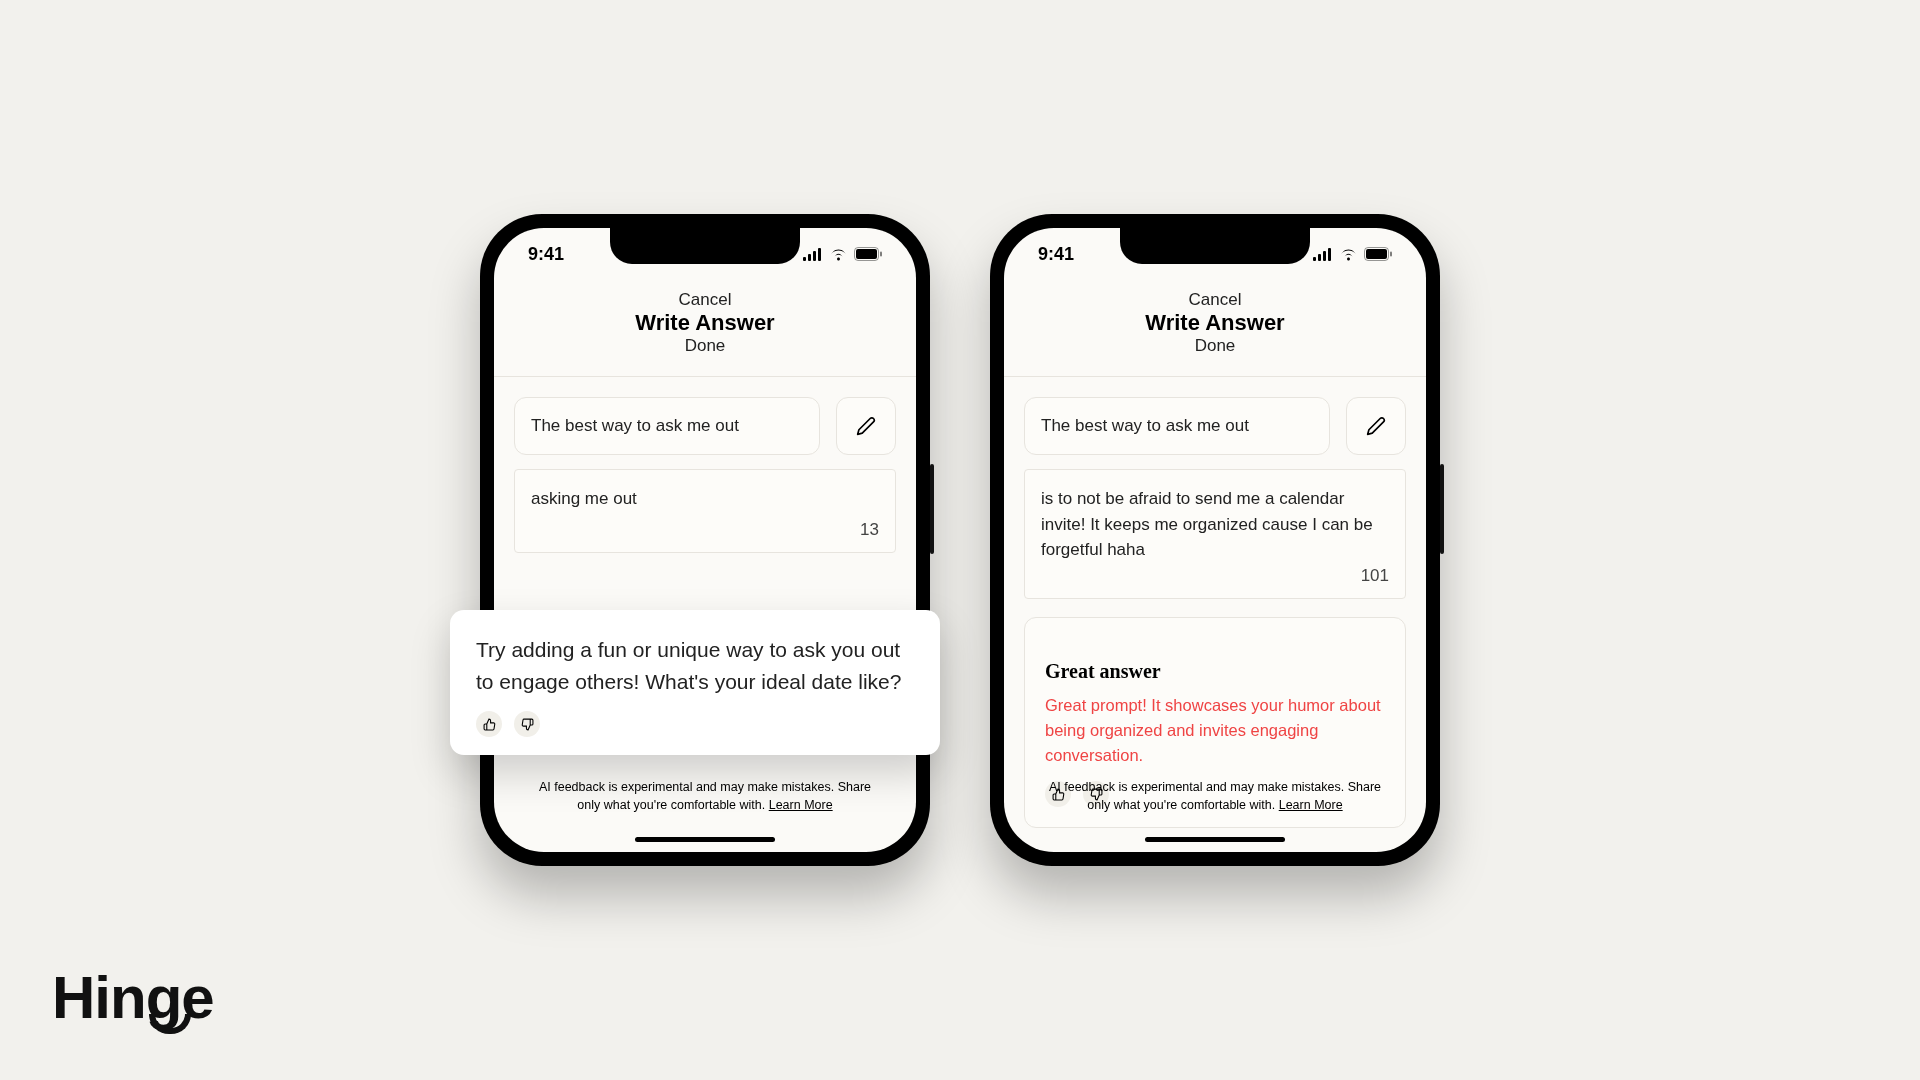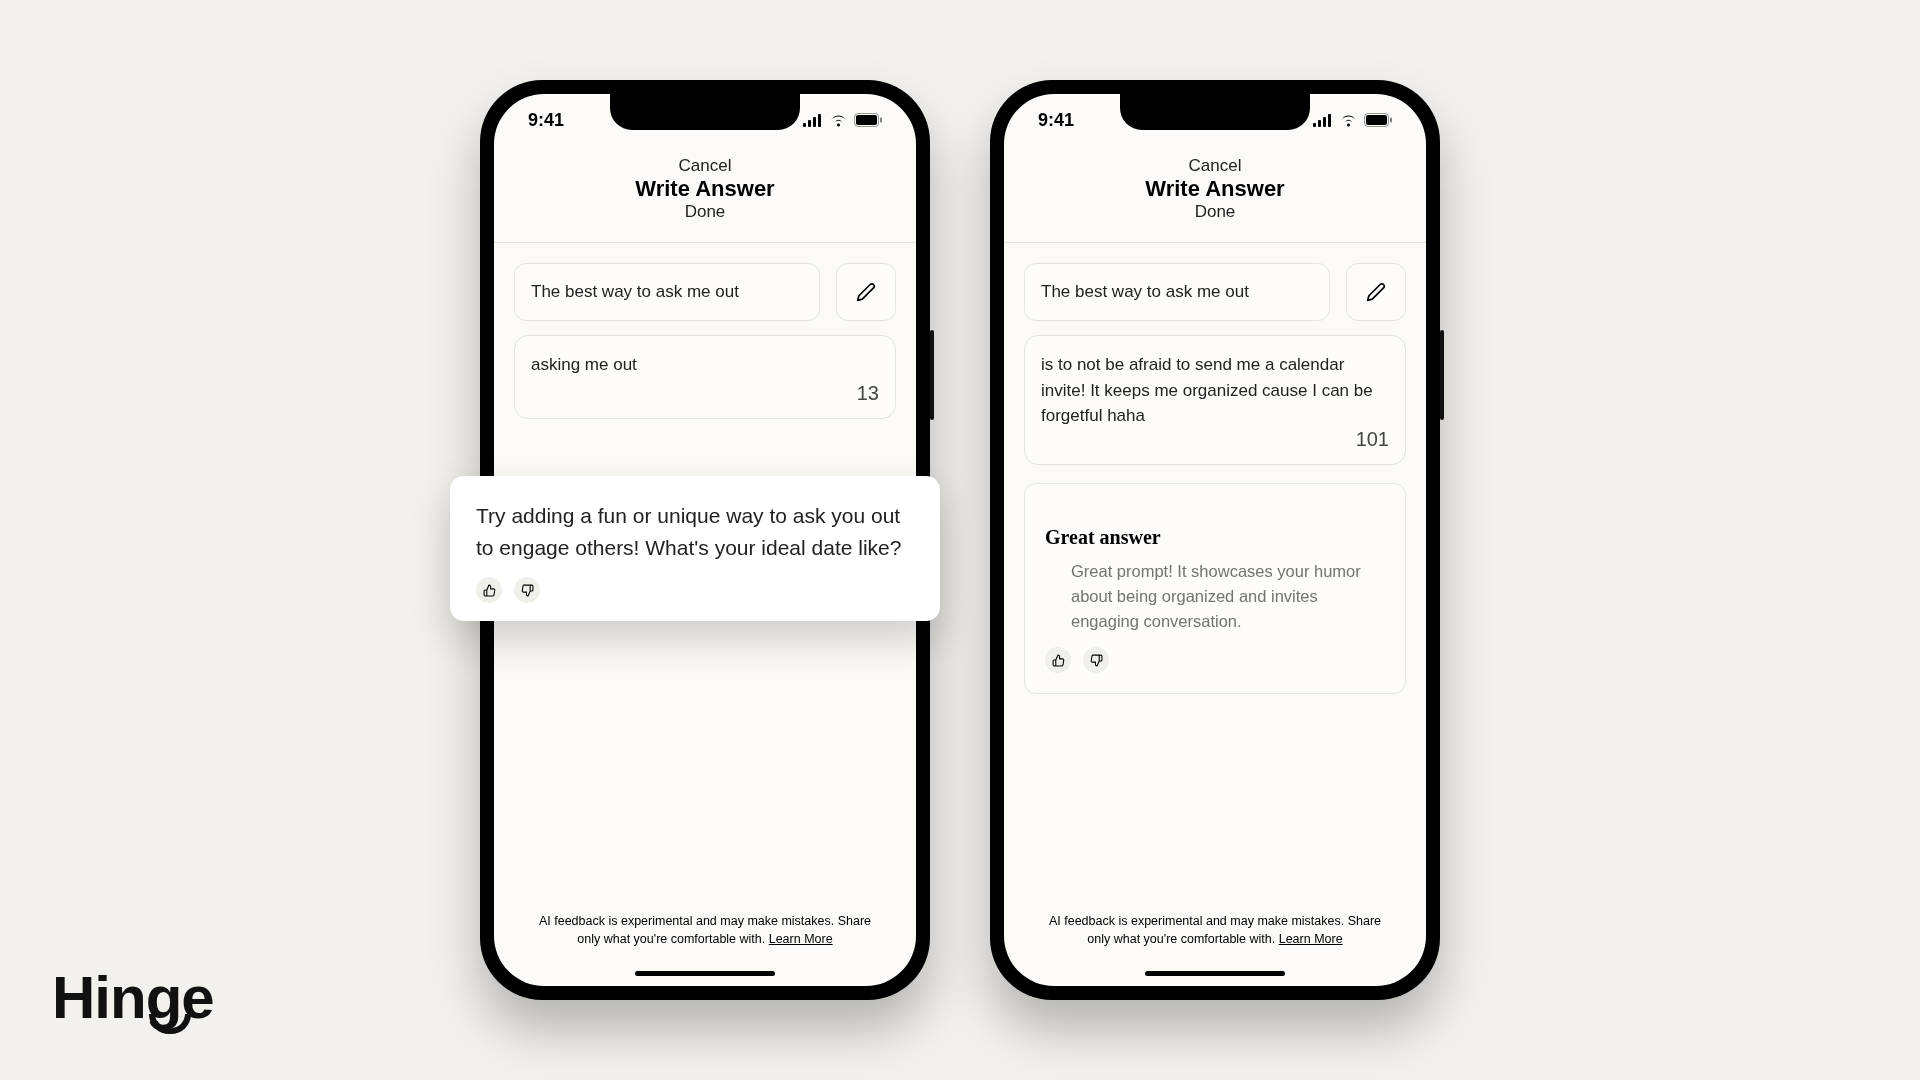--- a/index.html
+++ b/index.html
@@ -17,21 +17,21 @@
     display: flex;
     justify-content: center;
     align-items: center;
     gap: 60px;
   }
 
   
   .phone {
     position: relative;
     width: 450px;
-    height: 920px;
+    height: 652px;
     border-radius: 62px;
     background: #000;
     padding: 14px;
     box-shadow: 0 30px 50px rgba(0,0,0,0.25);
   }
   .phone::before {
     content: "";
     position: absolute;
     right: -4px;
     top: 250px;
@@ -106,34 +106,34 @@
     border: 1px solid #e7e4de;
     border-radius: 12px;
     background: #fdfcf9;
     display: flex;
     align-items: center;
     justify-content: center;
   }
 
   .answer-card {
     border: 1px solid #e7e4de;
-    border-radius: 14px;
+    border-radius: 4px;
     padding: 16px;
     background: #fdfcf9;
     font-size: 17px;
     color: #222;
     line-height: 1.5;
     position: relative;
   }
   .answer-card.short { min-height: 84px; }
   .counter {
     position: absolute;
     bottom: 10px;
     right: 16px;
-    font-size: 20px;
+    font-size: 17px;
     color: #444;
   }
 
   
   .float-card {
     position: absolute;
     top: 396px;
     left: -30px;
     width: 490px;
     background: #fff;
@@ -173,23 +173,22 @@
   .inline-card .headline {
     font-family: Georgia, "Times New Roman", serif;
     font-weight: 700;
     font-size: 20px;
     margin-bottom: 10px;
     margin-top: 22px;
   }
   .inline-card .body {
     font-size: 16.5px;
     line-height: 1.5;
-    color: #737373;
+    color: #ef4444;
     margin-bottom: 14px;
-    margin-left: 26px;
   }
 
   .disclaimer {
     position: absolute;
     bottom: 38px;
     left: 0; right: 0;
     padding: 0 40px;
     text-align: center;
     font-size: 12.5px;
     color: #000000;

